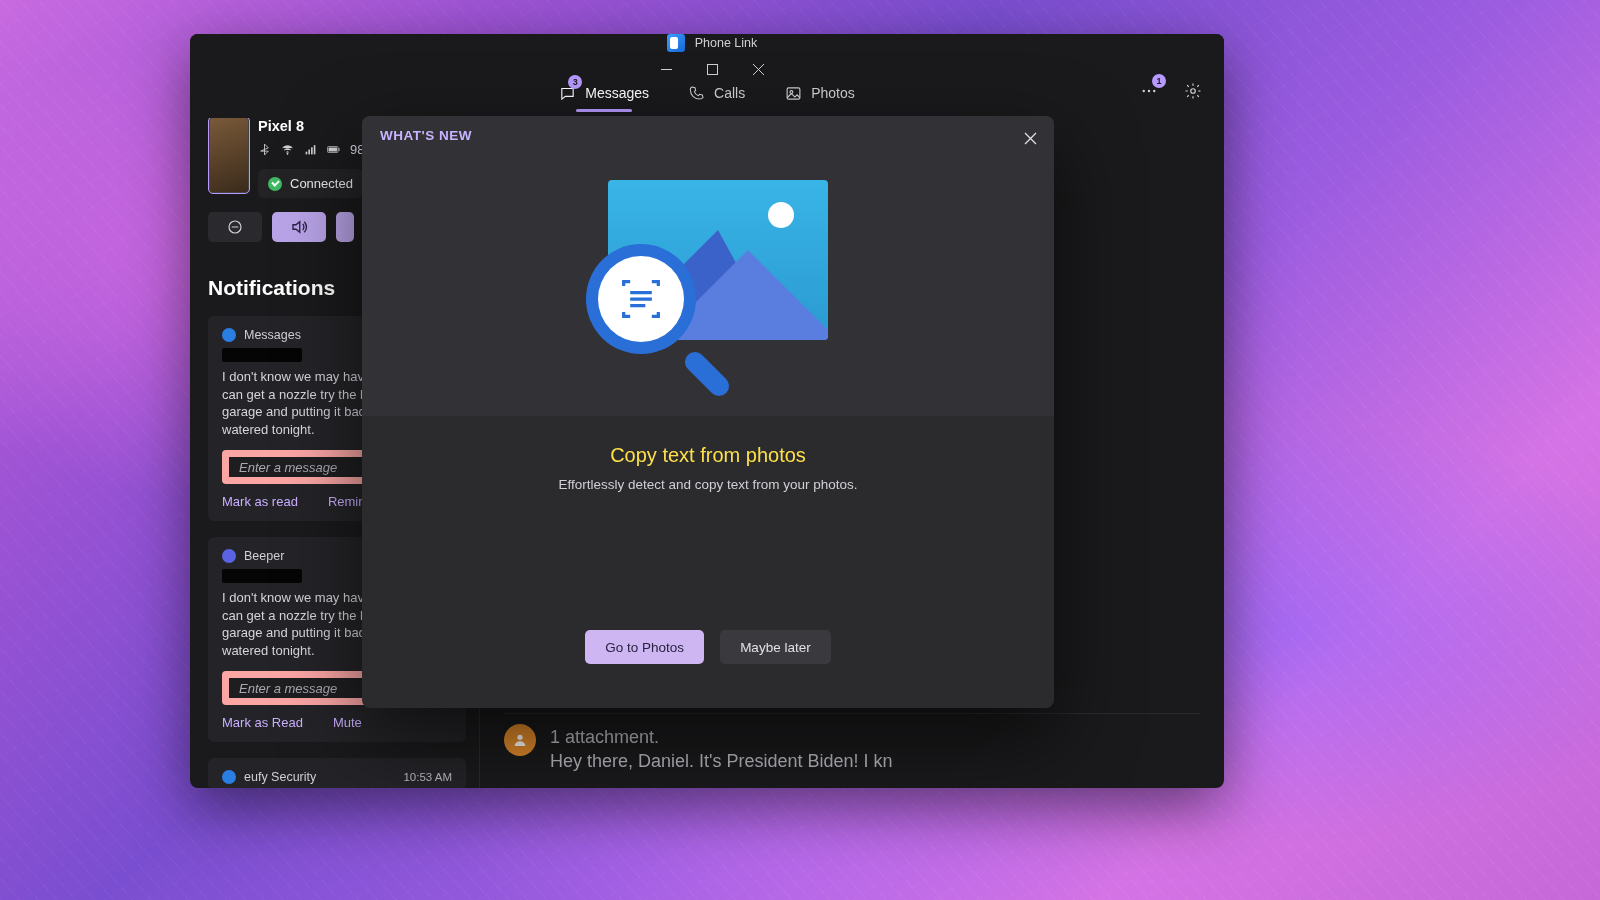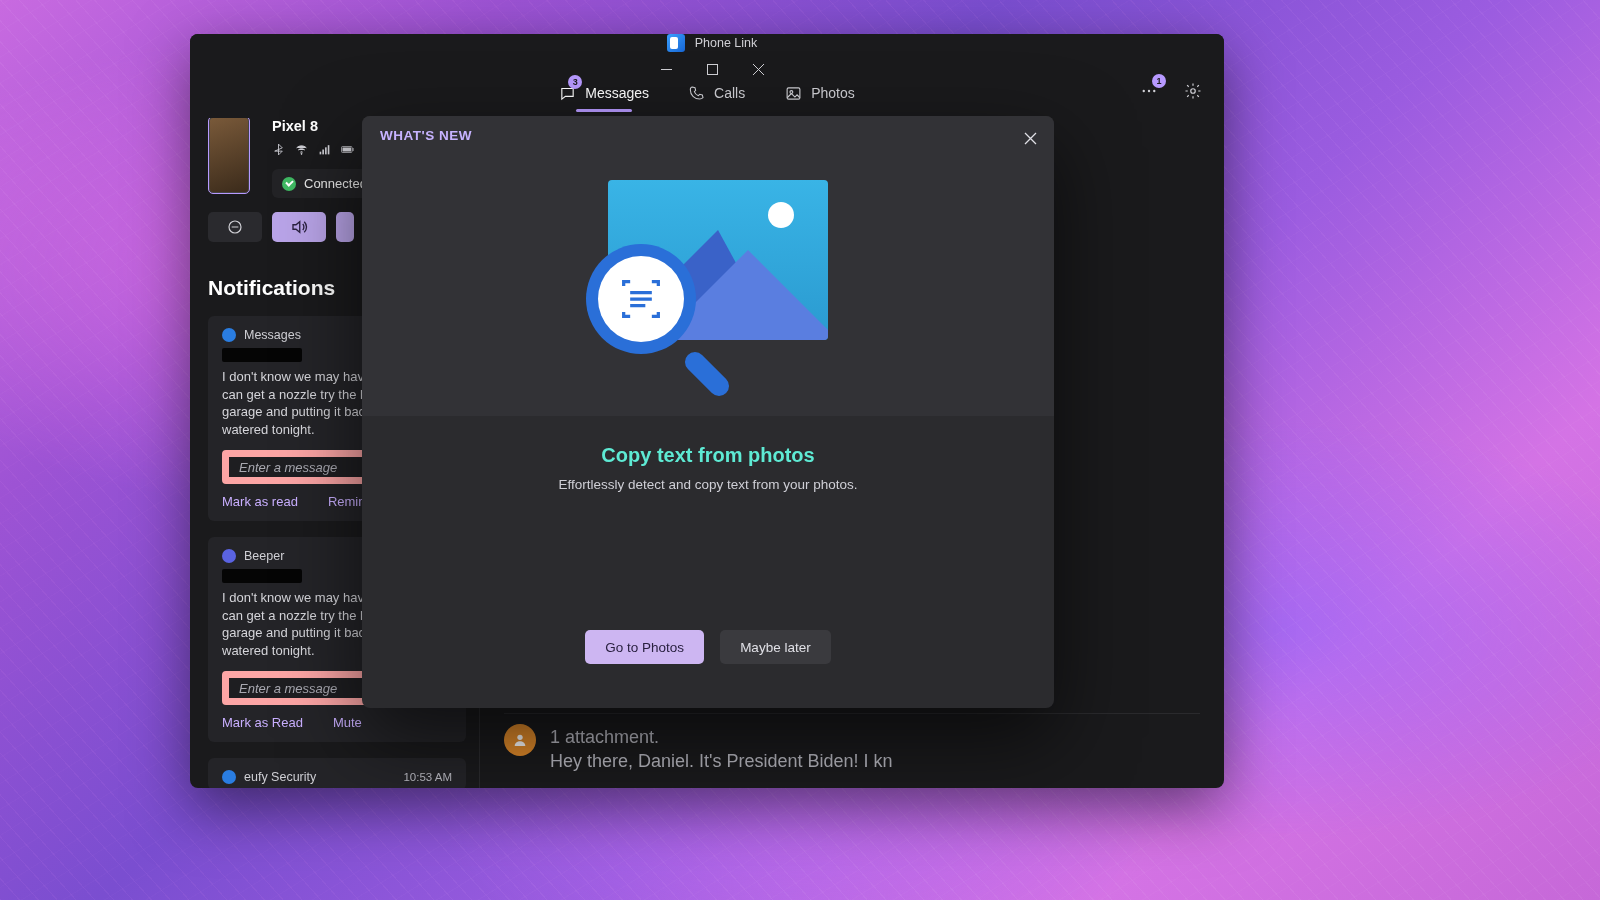--- a/index.html
+++ b/index.html
@@ -29,21 +29,21 @@
 .tab.active { color:#fff; }
 .tab.active:after{content:"";position:absolute;left:20%;right:20%;bottom:-4px;height:3px;border-radius:2px;background:#b799ff;}
 .tab .badge { position:absolute; left:11px; top:-4px; min-width:14px;height:14px;border-radius:7px;background:#b799ff;color:#1a1a1c;font-size:9px;font-weight:700;display:flex;align-items:center;justify-content:center;padding:0 3px;}
 .headright { position:absolute; right:16px; top:8px; display:flex; align-items:center; gap:14px; }
 .ibtn { width:30px;height:30px;border-radius:4px;display:flex;align-items:center;justify-content:center;color:#cfcfd4; position:relative;}
 .ibtn .badge{position:absolute;right:-2px;top:-2px;min-width:14px;height:14px;border-radius:7px;background:#b799ff;color:#1a1a1c;font-size:9px;font-weight:700;display:flex;align-items:center;justify-content:center;}
 
 .body { display:flex; height:calc(100% - 84px); }
 .side { width:290px; padding:0 14px 0 18px; overflow:hidden; position:relative; }
 .side:after{content:"";position:absolute;right:0;top:0;bottom:0;width:1px;background:#2a2a2d;}
-.device { display:flex; gap:22px; margin-top:-2px; }
+.device { display:flex; gap:8px; margin-top:-2px; }
 .phonethumb { width:42px;height:78px;border-radius:5px;border:1px solid #b799ff;background:linear-gradient(160deg,#7a5a3a,#3a2a1a);box-shadow:0 0 0 1px #444 inset; }
 .devcol { flex:1; padding-top:2px; }
 .devname { font-size:14.5px; font-weight:600; color:#fff; }
 .devicons { display:flex; align-items:center; gap:10px; margin-top:8px; color:#d0d0d6; font-size:13px; }
 .devicons svg{width:13px;height:13px;fill:#d0d0d6;}
 .connrow { margin-top:12px; display:flex; align-items:center; gap:8px; font-size:13px; background:#232326; border-radius:6px; padding:7px 10px; width:fit-content;}
 .dot { width:14px;height:14px;border-radius:50%;background:#3fb963;display:flex;align-items:center;justify-content:center;}
 .dot:after{content:"";width:5px;height:3px;border-left:2px solid #fff;border-bottom:2px solid #fff;transform:rotate(-45deg);margin-top:-2px;}
 .quick { display:flex; gap:10px; margin-top:14px; }
 .qbtn { height:30px;border-radius:5px;display:flex;align-items:center;justify-content:center;background:#2a2a2e;color:#cfcfd4; }
@@ -88,21 +88,21 @@
 .hero { position:absolute; left:50%; top:58px; transform:translateX(-50%); width:260px; height:220px; }
 .hero .pic{position:absolute;right:10px;top:6px;width:220px;height:160px;border-radius:4px;background:linear-gradient(#39b4e6,#2a9ad0);overflow:hidden;}
 .hero .sun{position:absolute;right:34px;top:22px;width:26px;height:26px;border-radius:50%;background:#fff;}
 .hero .mtn1{position:absolute;left:0;bottom:0;width:0;height:0;border-left:110px solid transparent;border-right:60px solid transparent;border-bottom:110px solid #3a62c8;}
 .hero .mtn2{position:absolute;right:-10px;bottom:0;width:0;height:0;border-left:90px solid transparent;border-right:90px solid transparent;border-bottom:90px solid #5a7ee0;}
 .hero .lens{position:absolute;left:8px;top:70px;width:110px;height:110px;}
 .hero .ring{position:absolute;inset:0;border-radius:50%;background:#2a6fd8;}
 .hero .inner{position:absolute;inset:12px;border-radius:50%;background:#fff;display:flex;align-items:center;justify-content:center;}
 .hero .handle{position:absolute;right:-38px;bottom:-30px;width:54px;height:20px;border-radius:10px;background:#2a6fd8;transform:rotate(45deg);}
 .mbody { flex:1; display:flex; flex-direction:column; align-items:center; padding:28px 40px 20px; text-align:center; }
-.mh1{font-size:20px;font-weight:700;color:#5eead4;}
+.mh1{font-size:20px;font-weight:400;color:#fde047;}
 .mp{margin-top:10px;font-size:13.5px;color:#cfcfd6;}
 .mbtns{margin-top:auto;display:flex;gap:16px;padding-bottom:24px;}
 .btn{height:34px;padding:0 20px;border-radius:5px;font-size:13.5px;display:flex;align-items:center;justify-content:center;cursor:pointer;}
 .btn.pri{background:#cdb6f2;color:#2a2140;font-weight:500;}
 .btn.sec{background:#3a3a3e;color:#e0e0e6;}
 
 svg{display:block;}
 </style>
 </head>
 <body>

